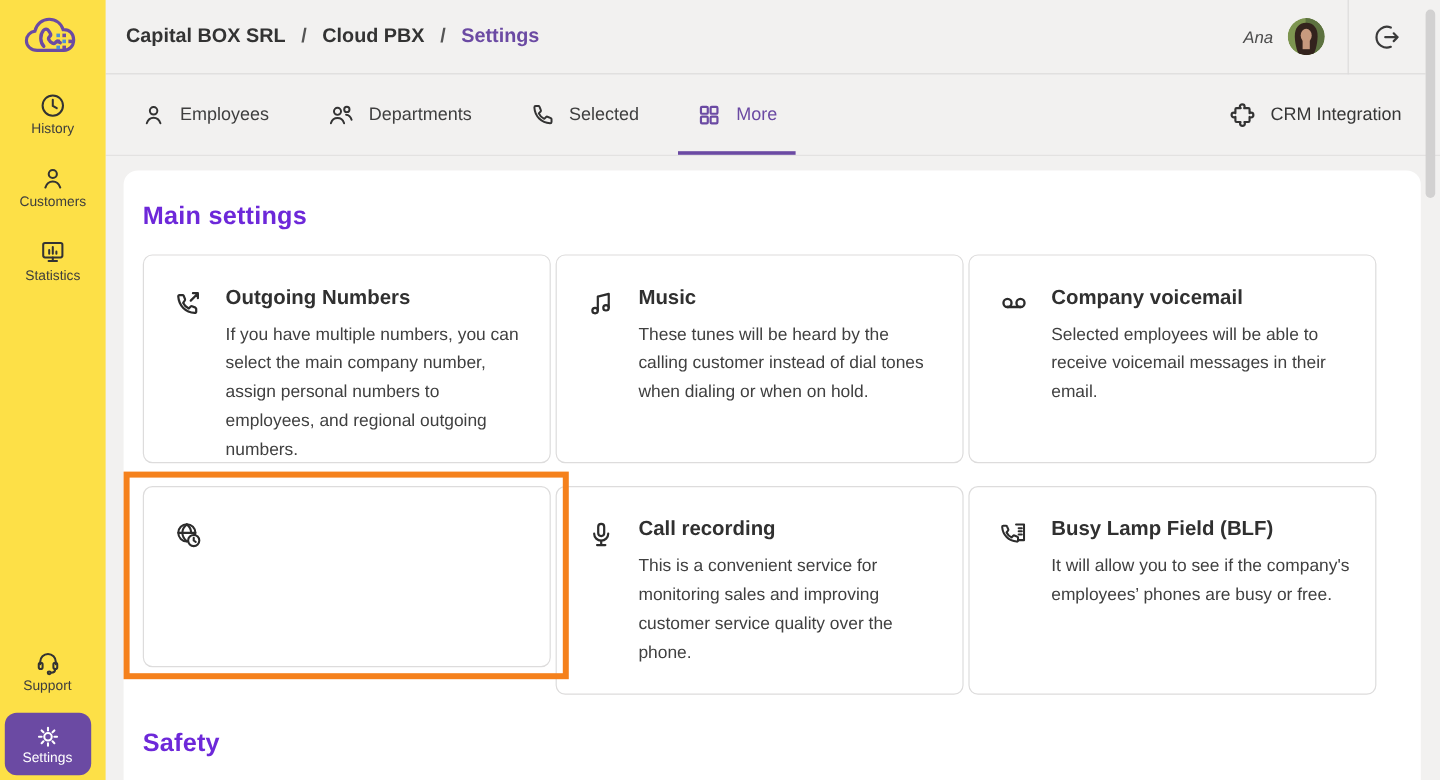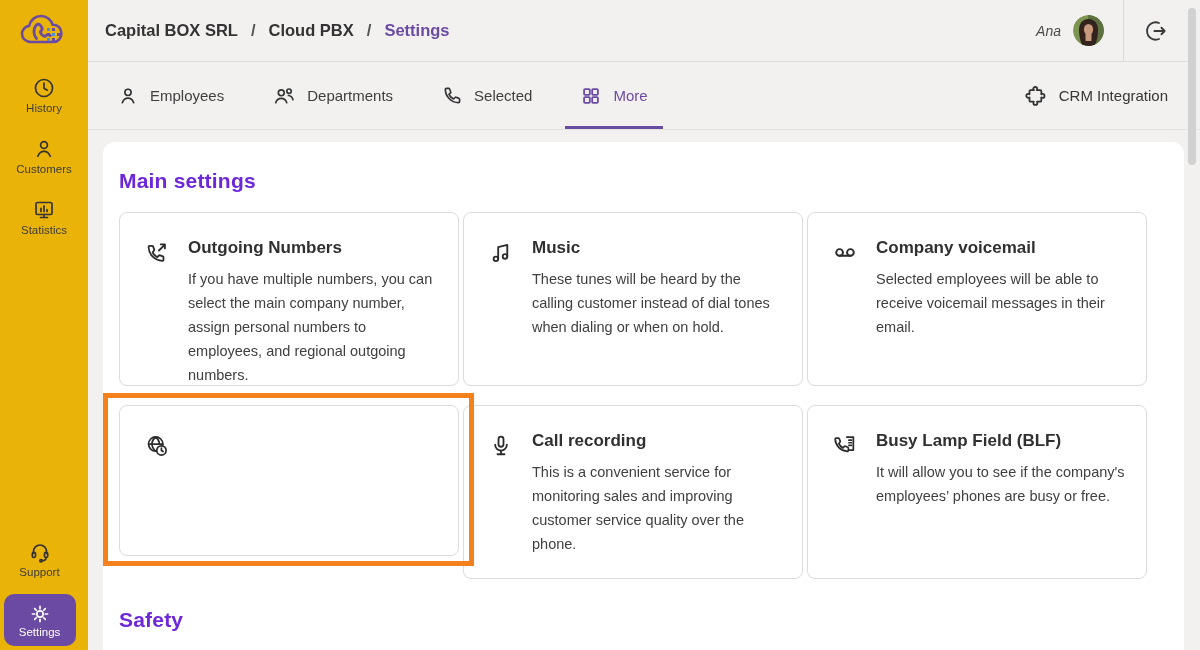--- a/index.html
+++ b/index.html
@@ -16,21 +16,21 @@
     font-family:"Liberation Sans","DejaVu Sans",sans-serif;
     background:var(--bg-gray);
     position:relative;
     color:var(--ink);
   }
   svg{display:block;}
 
   
   .sidebar{
     position:absolute;left:0;top:0;width:88px;height:650px;
-    background:#eab308;z-index:5;
+    background:#fde047;z-index:5;
     display:flex;flex-direction:column;align-items:center;
   }
   .logo{margin-top:8px;width:56px;height:46px;display:flex;align-items:center;justify-content:center;}
   .side-nav{margin-top:18px;display:flex;flex-direction:column;gap:15px;align-items:center;}
   .side-item{
     width:80px;display:flex;flex-direction:column;align-items:center;gap:2px;
     cursor:pointer;padding:4px 0;
   }
   .side-item .lbl{font-size:11.5px;color:#3d3d3d;}
   .side-bottom{position:absolute;bottom:4px;left:0;width:79px;display:flex;flex-direction:column;align-items:center;gap:12px;}

